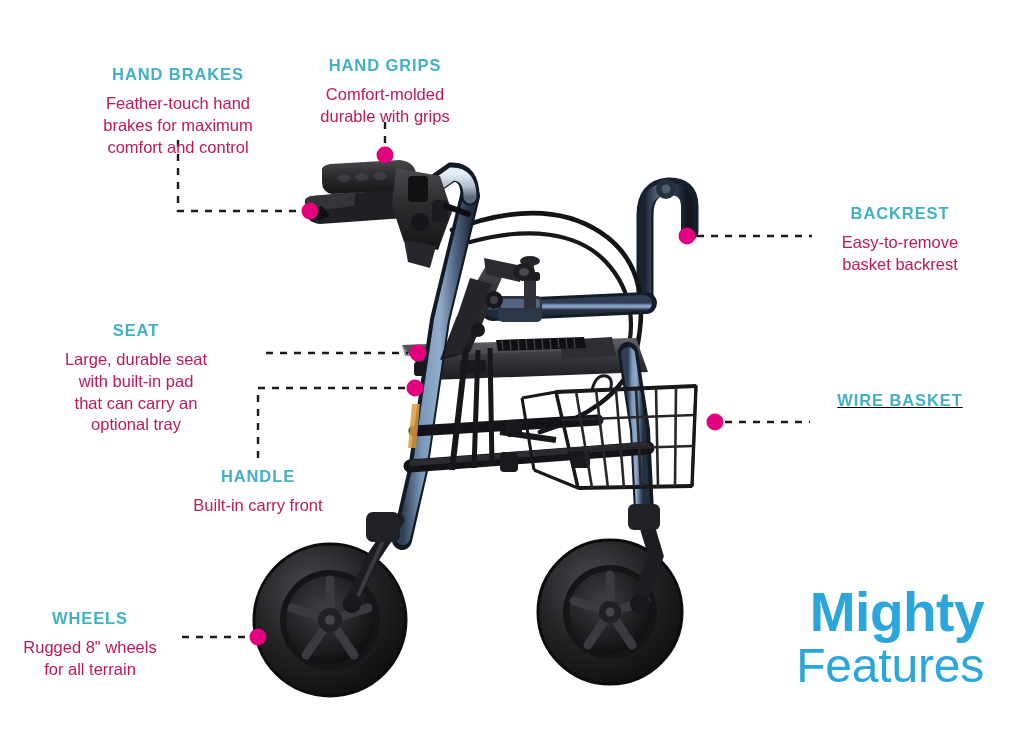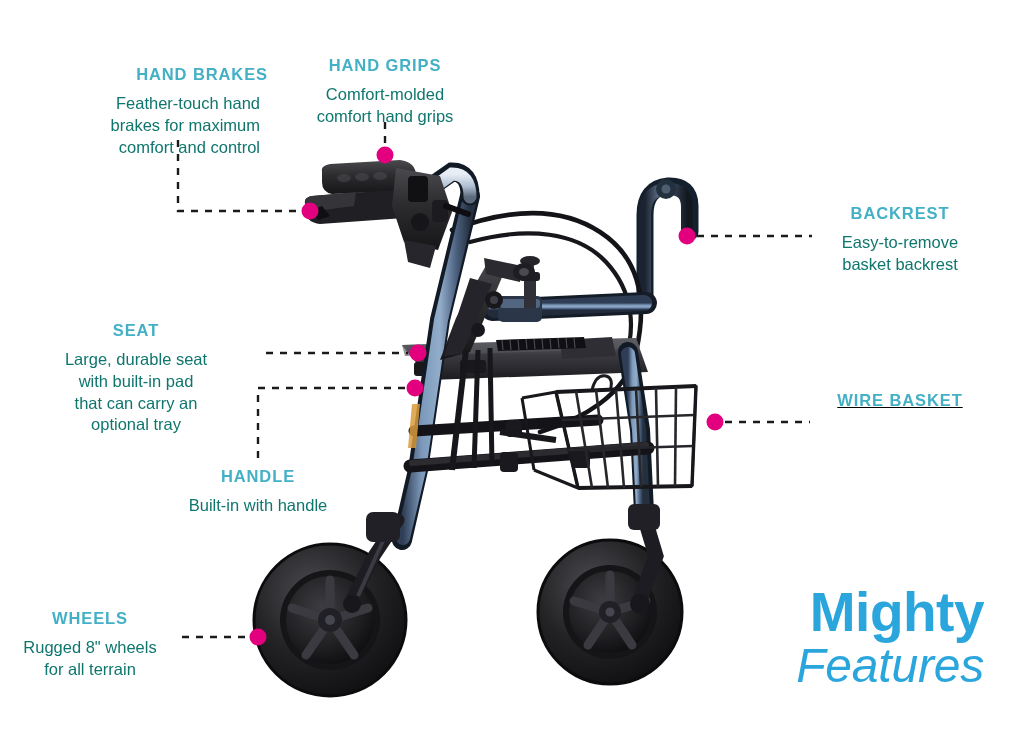--- a/index.html
+++ b/index.html
@@ -18,21 +18,21 @@
     font-size:16.5px;
     font-weight:bold;
     letter-spacing:.9px;
     color:#43b0c6;
     line-height:1.25;
     margin:0 0 3px 0;
   }
   .callout .ct-body{
     font-size:16.5px;
     font-weight:400;
-    color:#0f766e;
+    color:#be185d;
     line-height:1.33;
     margin:8px;
     white-space:pre-line;
   }
   .align-center{text-align:center;}
 
   
   #brand{
     position:absolute;
     right:40px;
@@ -47,21 +47,20 @@
     color:#2ba6dd;
     letter-spacing:-0.5px;
   }
   #brand .b3{
     display:block;
     font-size:48px;
     font-weight:400;
     color:#2ba6dd;
     letter-spacing:-0.2px;
     margin-top:2px;
-    font-style:italic;
   }
 
   
   #connectors,#product{position:absolute;left:0;top:0;}
   #connectors{pointer-events:none;}
 </style>
 </head>
 <body>
 
 <div id="stage">
@@ -324,31 +323,31 @@
       <circle cx="310" cy="211" r="8.5"></circle>
       <circle cx="385" cy="155" r="8.5"></circle>
       <circle cx="687" cy="236" r="8.5"></circle>
       <circle cx="418" cy="353" r="8.5"></circle>
       <circle cx="715" cy="422" r="8.5"></circle>
       <circle cx="415" cy="388" r="8.5"></circle>
       <circle cx="258" cy="637" r="8.5"></circle>
     </g>
   </svg>
 
-  <div class="callout align-center" style="left:88px;top:64px;width:180px;text-align:right;">
+  <div class="callout align-center" style="left:88px;top:64px;width:180px;">
     <p class="ct-title">HAND BRAKES</p>
     <p class="ct-body">Feather-touch hand
 brakes for maximum
 comfort and control</p>
   </div>
 
   <div class="callout align-center" style="left:297px;top:55px;width:176px;">
     <p class="ct-title">HAND GRIPS</p>
     <p class="ct-body">Comfort-molded
-comfort hand grips</p>
+durable with grips</p>
   </div>
 
   <div class="callout align-center" style="left:812px;top:203px;width:176px;">
     <p class="ct-title">BACKREST</p>
     <p class="ct-body">Easy-to-remove
 basket backrest</p>
   </div>
 
   <div class="callout align-center" style="left:20px;top:320px;width:232px;">
     <p class="ct-title">SEAT</p>
@@ -357,21 +356,21 @@
 that can carry an
 optional tray</p>
   </div>
 
   <div class="callout align-center" style="left:810px;top:390px;width:180px;text-decoration:underline;">
     <p class="ct-title">WIRE BASKET</p>
   </div>
 
   <div class="callout align-center" style="left:152px;top:466px;width:212px;">
     <p class="ct-title">HANDLE</p>
-    <p class="ct-body">Built-in with handle</p>
+    <p class="ct-body">Built-in carry front</p>
   </div>
 
   <div class="callout align-center" style="left:14px;top:608px;width:152px;">
     <p class="ct-title">WHEELS</p>
     <p class="ct-body">Rugged 8" wheels
 for all terrain</p>
   </div>
 
   <div id="brand">
     <span class="b1">Mighty</span>

